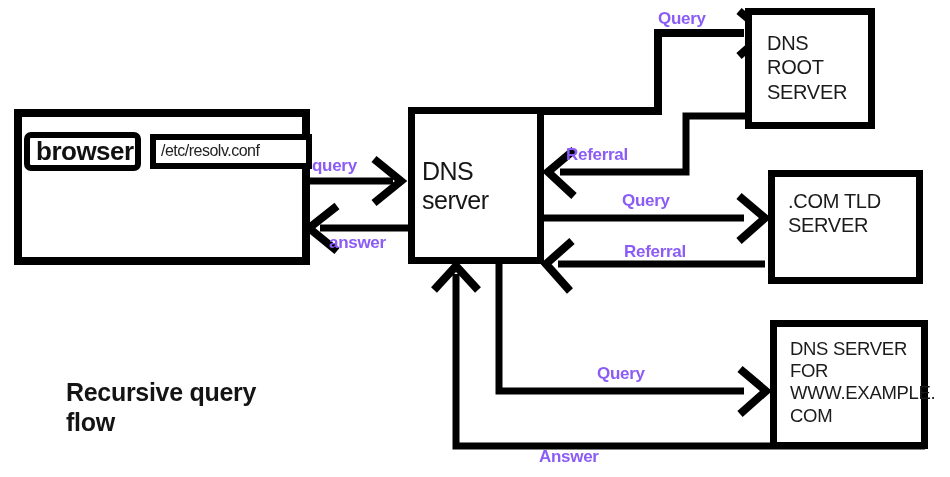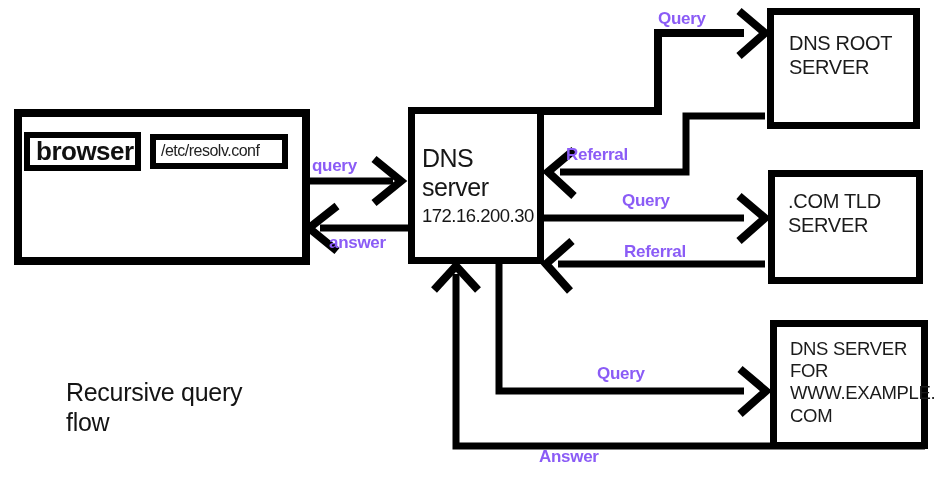--- a/index.html
+++ b/index.html
@@ -8,61 +8,61 @@
     font-family:"Liberation Sans",sans-serif;overflow:hidden;
   }
   .wires{position:absolute;left:0;top:0;width:950px;height:477px;z-index:1;}
   .wires *{stroke:#000;fill:none;}
   .box{
     position:absolute;border:7px solid #000;background:#fff;
     box-sizing:border-box;z-index:2;color:#151515;
   }
   .client-box{left:14px;top:109px;width:296px;height:156px;border-width:8px;}
   .inner-box{position:absolute;border:6px solid #000;background:#fff;box-sizing:border-box;}
-  .browser-box{left:2px;top:15px;width:117px;height:39px;}
+  .browser-box{left:2px;top:15px;width:117px;height:39px;border-radius:7px;}
   .browser-box span{
     display:block;font-size:26px;font-weight:bold;line-height:26px;
     padding-left:6px;letter-spacing:-0.5px;color:#111;
   }
-  .resolv-box{left:128px;top:17px;width:138px;height:35px;}
+  .resolv-box{left:128px;top:17px;width:162px;height:35px;}
   .resolv-box span{
     display:block;font-size:16px;font-weight:400;line-height:22px;
     padding-left:5px;letter-spacing:-0.5px;color:#222;
   }
   .dns-box{
     left:408px;top:107px;width:136px;height:157px;
     display:flex;flex-direction:column;justify-content:center;
     padding-left:7px;
   }
   .dns-name{font-size:25px;font-weight:400;letter-spacing:-0.5px;color:#161616;}
   .dns-ip{font-size:18.5px;font-weight:400;letter-spacing:-0.5px;margin-top:3px;color:#161616;}
   .server-text{
     white-space:pre-line;font-weight:400;letter-spacing:-0.3px;color:#1b1b1b;
   }
-  .root-box{left:767px;top:8px;width:153px;height:121px;padding:16px 12px 0 15px;}
+  .root-box{left:745px;top:8px;width:130px;height:121px;padding:16px 12px 0 15px;}
   .root-box .server-text{font-size:20px;line-height:1.22;}
   .tld-box{left:768px;top:170px;width:155px;height:114px;padding:12px 16px 0 13px;}
   .tld-box .server-text{font-size:20px;line-height:1.22;}
   .example-box{left:770px;top:320px;width:158px;height:129px;padding:11px 0 0 13px;}
   .example-box .server-text{font-size:18.5px;line-height:1.2;}
   .edge-label{
     position:absolute;z-index:3;font-size:17px;font-weight:bold;
     color:#8b5cf6;letter-spacing:-0.3px;white-space:nowrap;
   }
   .lbl-client-query{left:312px;top:156px;}
   .lbl-client-answer{left:329px;top:233px;}
   .lbl-root-query{left:658px;top:9px;}
   .lbl-root-referral{left:566px;top:145px;}
   .lbl-tld-query{left:622px;top:191px;}
   .lbl-tld-referral{left:624px;top:242px;}
   .lbl-example-query{left:597px;top:364px;}
   .lbl-example-answer{left:539px;top:447px;}
   .diagram-title{
     position:absolute;left:66px;top:377px;z-index:3;
-    font-size:25px;font-weight:normal;line-height:1.2;color:#141414;
+    font-size:25px;font-weight:bold;line-height:1.2;color:#141414;
     white-space:pre-line;letter-spacing:-0.3px;
   }
 </style>
 </head>
 <body>
 
 <div class="canvas">
 
   <svg class="wires" viewBox="0 0 950 477">
 
@@ -111,21 +111,20 @@
     <div class="inner-box browser-box">
       <span>browser</span>
     </div>
     <div class="inner-box resolv-box">
       <span>/etc/resolv.conf</span>
     </div>
   </div>
 
   <div class="box dns-box">
     <div class="dns-name">DNS server</div>
-    <div class="dns-ip">172.16.200.30</div>
   </div>
 
   <div class="box root-box">
     <div class="server-text">DNS ROOT
 SERVER</div>
   </div>
 
   <div class="box tld-box">
     <div class="server-text">.COM TLD
 SERVER</div>

